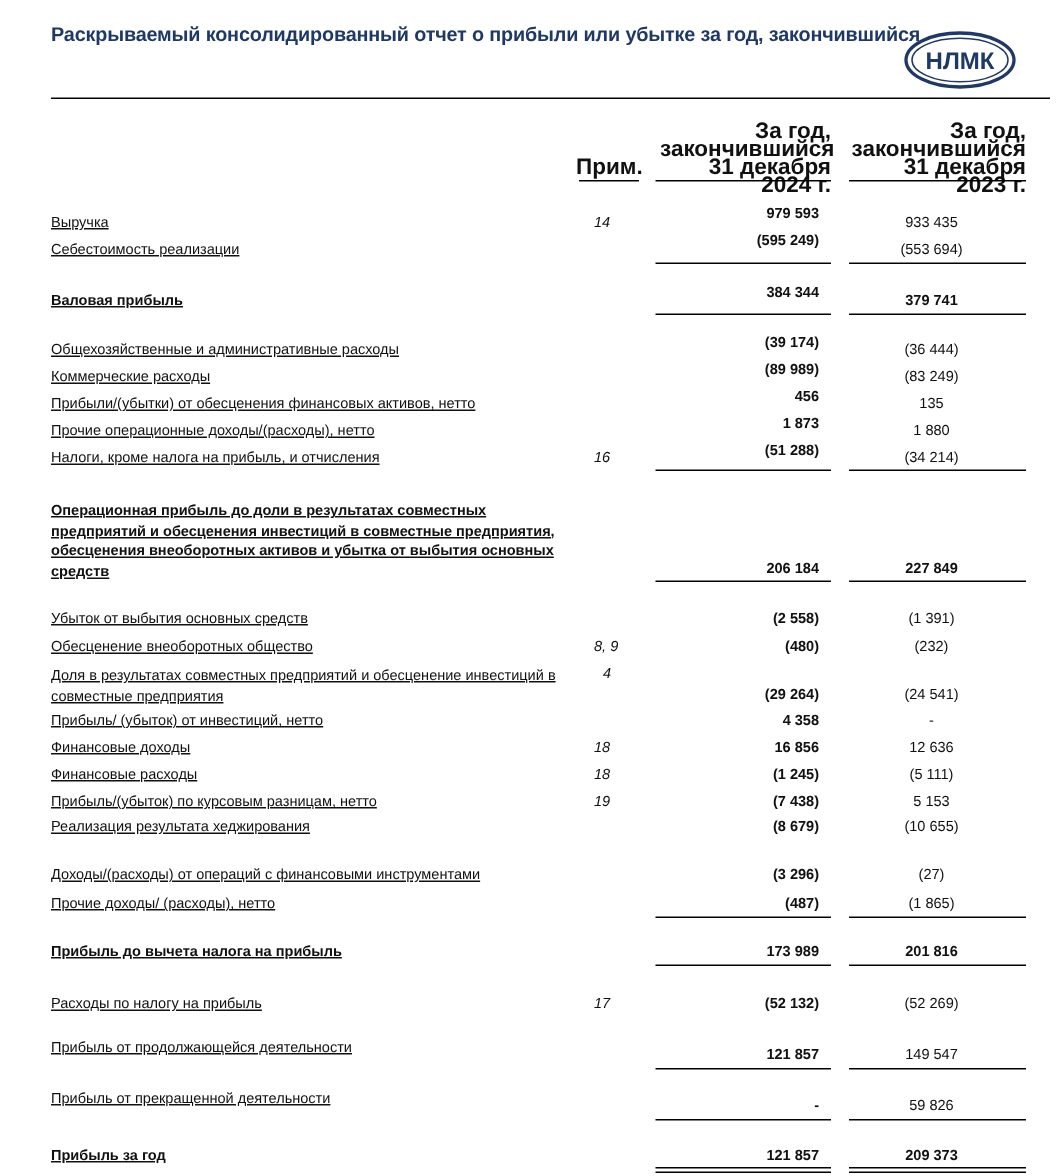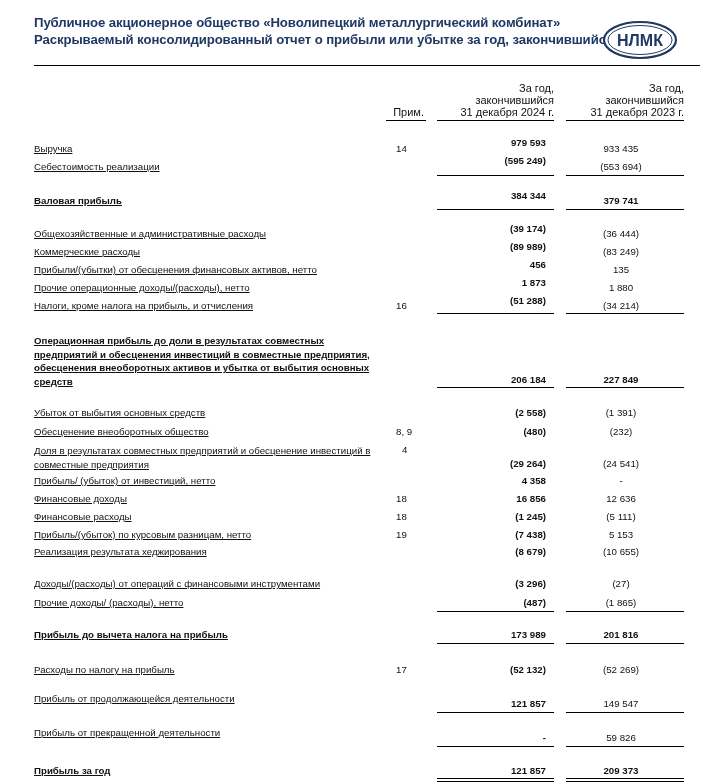--- a/index.html
+++ b/index.html
@@ -3,35 +3,34 @@
 <meta charset="utf-8">
 <style>
   html, body { margin:0; padding:0; background:#ffffff; }
   body { width:709px; height:784px; position:relative; overflow:hidden;
          font-family: "Liberation Sans", "DejaVu Sans", sans-serif; color:#111; }
   .hdr { position:absolute; left:34px; top:14px; width:560px; }
   .hdr .line { font-size:13.2px; font-weight:bold; color:#1f3864; line-height:17px; white-space:nowrap; letter-spacing:-0.1px;}
   .hdr .sub { font-weight:normal; font-style:italic; color:#2e4a8b; font-size:12.4px; }
   .hdr-rule { position:absolute; left:34px; top:65px; width:666px; height:1px; background:#000; }
   .logo { position:absolute; left:602px; top:20px; width:76px; height:40px; }
-  .colhead { position:absolute; font-size:11px; font-weight:normal; text-align:right; line-height:12px; color:#111;}
+  .colhead { position:absolute; font-size:15px; font-weight:bold; text-align:right; line-height:12px; color:#111;}
   .uline { position:absolute; height:1px; background:#000; }
   .row { position:absolute; left:0; width:709px; font-size:9.7px; line-height:12px; }
   .row .lbl { position:absolute; left:34px; width:360px;text-decoration:underline; }
-  .row .note { position:absolute; left:396px; width:24px; text-align:left; }
+  .row .note { position:absolute; left:396px; width:24px; text-align:left;font-style:italic; }
   .row .v1 { position:absolute; left:440px; width:106px; text-align:right;font-weight:bold; }
   .row .v2 { position:absolute; left:570px; width:102px; text-align:center; }
   .row.bold { font-weight:bold; }
   .dbl { position:absolute; height:4px; border-top:1px solid #000; border-bottom:1px solid #000; box-sizing:border-box; }
 </style>
 </head>
 <body>
 
 <div class="hdr">
-  <div class="line">Публичное акционерное общество «Новолипецкий металлургический комбинат»</div>
   <div class="line">Раскрываемый консолидированный отчет о прибыли или убытке за год, закончившийся</div>
 </div>
 <div class="logo">
   <svg width="76" height="40" viewBox="0 0 76 40">
     <ellipse cx="38" cy="20" rx="36" ry="18" fill="#fff" stroke="#1f3864" stroke-width="2.2"></ellipse>
     <ellipse cx="38" cy="20" rx="32" ry="14.5" fill="#fff" stroke="#1f3864" stroke-width="1"></ellipse>
     <text x="38" y="26" text-anchor="middle" font-family="Liberation Sans, sans-serif" font-weight="bold" font-size="16" fill="#1f3864">НЛМК</text>
   </svg>
 </div>
 <div class="hdr-rule"></div>

